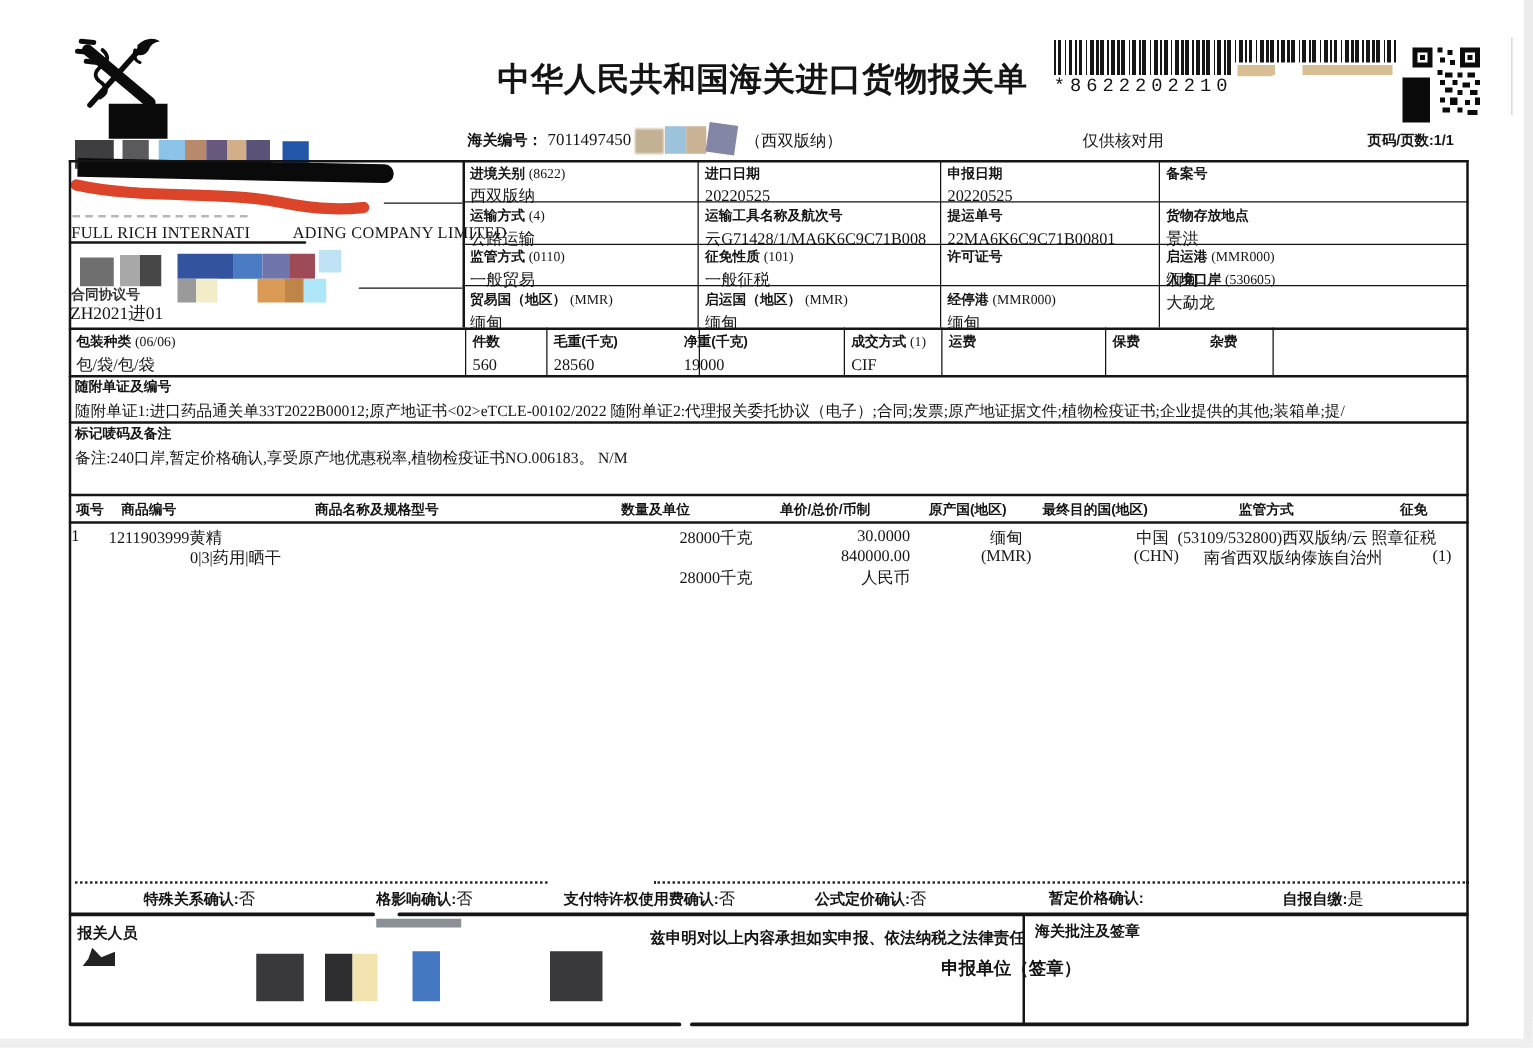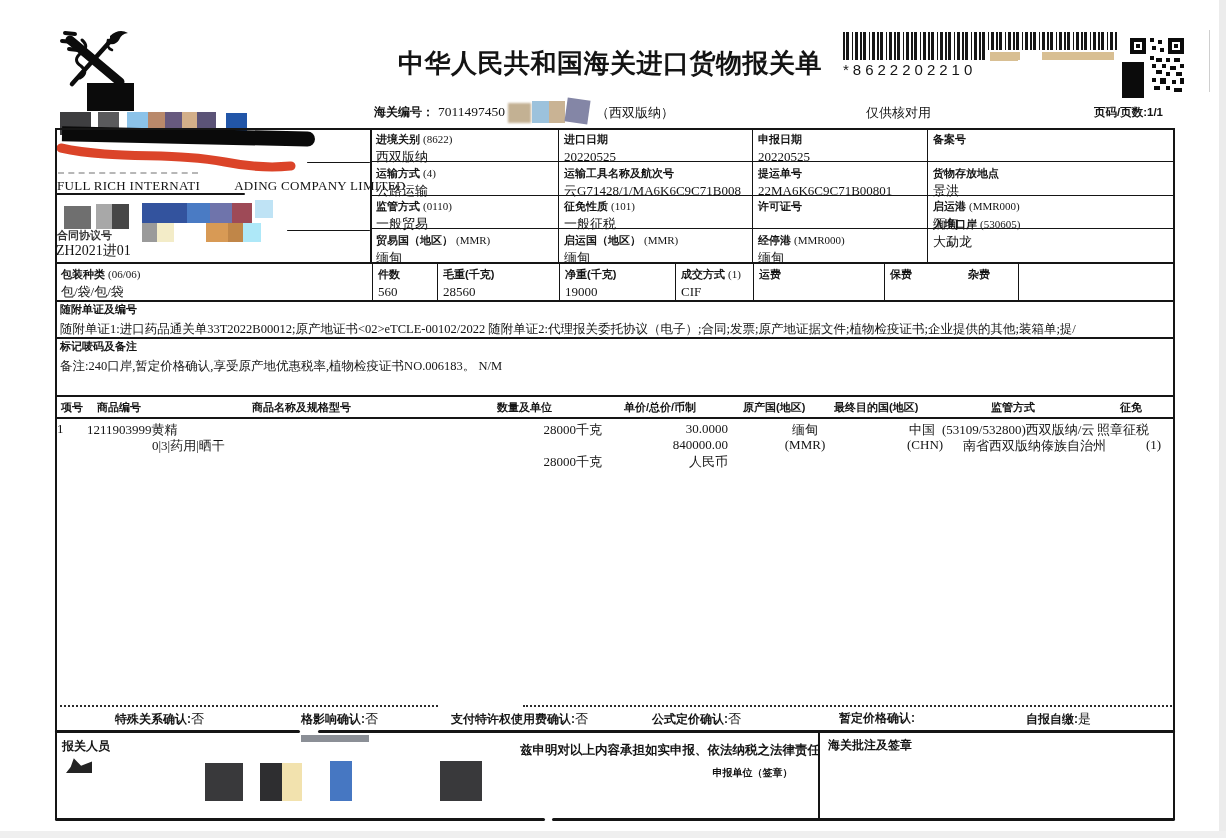--- a/index.html
+++ b/index.html
@@ -20,21 +20,21 @@
   .secl .ct{font-family:"Liberation Serif",serif;font-size:12.5px;margin-top:4px;text-align:center;}
   .gh{position:absolute;font-weight:700;font-size:11px;white-space:nowrap;}
   .gv{position:absolute;font-family:"Liberation Serif",serif;font-size:13px;white-space:nowrap;}
   .conf{position:absolute;top:710px;font-weight:700;font-size:12px;white-space:nowrap;}
   .conf .v{font-family:"Liberation Serif",serif;font-weight:400;font-size:13px;}
   .title{position:absolute;left:395px;top:46px;width:430px;text-align:center;
          font-size:26px;font-weight:700;letter-spacing:0.5px;}
   .barcode{position:absolute;left:843px;top:32px;width:274px;height:28px;
     background:repeating-linear-gradient(90deg,#161616 0 2px,#fff 2px 3px,#161616 3px 6px,
       #fff 6px 9px,#161616 9px 10px,#fff 10px 12px,#161616 12px 15px,#fff 15px 17px);}
-  .bctext{position:absolute;left:843px;top:61px;font-family:Liberation Sans, sans-serif;
+  .bctext{position:absolute;left:843px;top:61px;font-family:Liberation Mono, monospace;
           font-size:15px;letter-spacing:4px;}
 </style>
 </head>
 <body>
 
 <div class="page">
 
   <svg class="abs" style="left:56px;top:28px" width="76" height="64" viewBox="0 0 76 64">
     <g fill="none" stroke="#0c0c0c" stroke-linecap="round">
       <path d="M14 12 L64 54" stroke-width="9"></path>
@@ -249,21 +249,21 @@
     <div class="vl">包/袋/包/袋</div>
   </div>
   <div class="cell" style="left:374px;top:264px;width:61px;height:36px">
     <span class="lb">件数</span>
     <div class="vl">560</div>
   </div>
   <div class="cell" style="left:439px;top:264px;width:118px;height:36px">
     <span class="lb">毛重(千克)</span>
     <div class="vl">28560</div>
   </div>
-  <div class="cell" style="left:561px;top:264px;width:112px;height:32px">
+  <div class="cell" style="left:543px;top:264px;width:112px;height:32px">
     <span class="lb">净重(千克)</span>
     <div class="vl">19000</div>
   </div>
   <div class="cell" style="left:677px;top:264px;width:74px;height:36px">
     <span class="lb">成交方式</span><span class="cd">(1)</span>
     <div class="vl">CIF</div>
   </div>
   <div class="cell" style="left:886px;top:264px;width:130px;height:36px">
     <span class="lb">保费</span>
     <div class="vl"></div>
@@ -334,19 +334,19 @@
 
   <div class="abs" style="left:62px;top:738px;font-size:12px;font-weight:700">报关人员</div>
   <div class="rb" style="left:66px;top:757px;width:26px;height:16px;background:#232323;clip-path:polygon(0 100%,100% 100%,100% 28%,58% 55%,30% 8%,18% 62%)"></div>
   <div class="rb" style="left:301px;top:735px;width:68px;height:7px;background:#8b8f96"></div>
   <div class="rb" style="left:205px;top:763px;width:38px;height:38px;background:#39393b"></div>
   <div class="rb" style="left:260px;top:763px;width:22px;height:38px;background:#2e2e30"></div>
   <div class="rb" style="left:282px;top:763px;width:20px;height:38px;background:#f2e2ae"></div>
   <div class="rb" style="left:330px;top:761px;width:22px;height:40px;background:#4677c2"></div>
   <div class="rb" style="left:440px;top:761px;width:42px;height:40px;background:#39393b"></div>
   <div class="abs" style="left:505px;top:742px;width:330px;text-align:center;font-size:12.5px;font-weight:700">兹申明对以上内容承担如实申报、依法纳税之法律责任</div>
-  <div class="abs" style="left:640px;top:766px;width:225px;text-align:center;font-size:10px;font-weight:700">申报单位（签章）</div>
+  <div class="abs" style="left:640px;top:766px;width:225px;text-align:right;font-size:14px;font-weight:700">申报单位（签章）</div>
   <div class="abs" style="left:828px;top:737px;font-size:12px;font-weight:700">海关批注及签章</div>
 
   <div class="rb" style="left:1209px;top:30px;width:1px;height:62px;background:#cfcfcf"></div>
   <div class="rb" style="left:1219px;top:0;width:7px;height:838px;background:#ececec"></div>
   <div class="rb" style="left:0;top:831px;width:1226px;height:7px;background:#efefef"></div>
 </div>
 
 </body></html>

